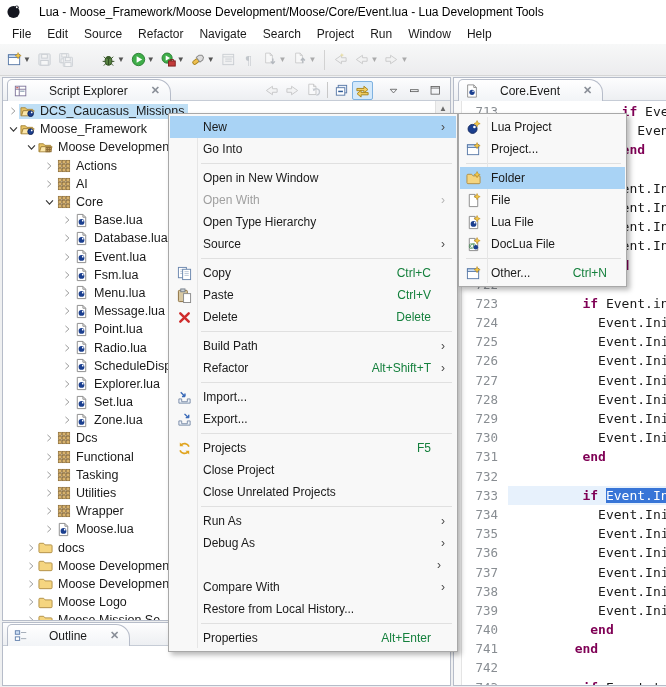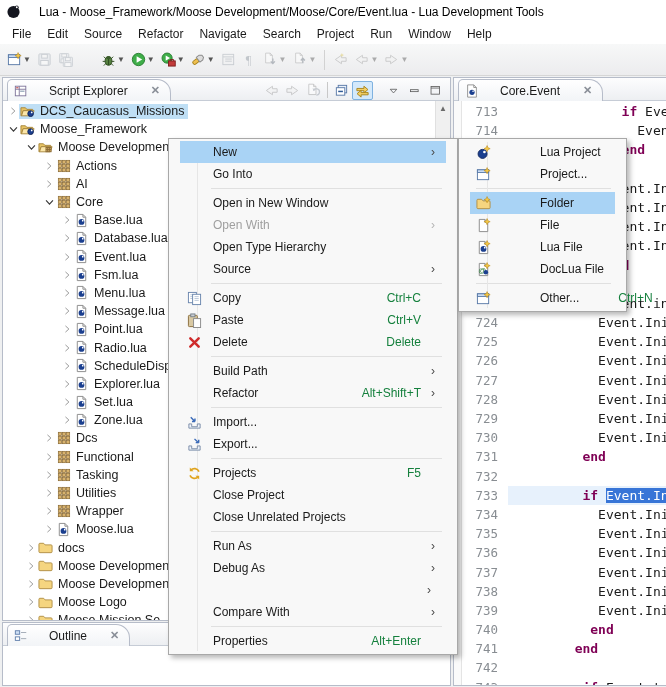--- a/index.html
+++ b/index.html
@@ -56,34 +56,34 @@
   #ruler { position:absolute; left:0; top:0; bottom:0; width:8px; background:#fafafa; border-right:1px solid #e4e4e4; }
   #lines { position:absolute; left:8px; top:1px; right:0; }
   .cl { position:relative; height:19.2px; font-family:"DejaVu Sans Mono", monospace; font-size:13px; line-height:19.2px; white-space:pre; }
   .cl .ln { position:absolute; left:0; top:0; width:36px; text-align:right; color:#888d92; font-size:12.5px; }
   .cl .ct { position:absolute; left:50px; top:0; }
   .cl.cur .bg { position:absolute; left:46px; top:0; right:0; bottom:0; background:#e7f1fc; }
   .kw { color:#7f0055; font-weight:bold; }
   .selx { background:#3875d7; color:#fff; }
 
   
-  .menu { position:absolute; background:#f8f8f8; border:1px solid #a8a8a8; box-shadow:3px 3px 5px rgba(0,0,0,.28); padding:2px 11px; z-index:50;margin-top:25px; }
+  .menu { position:absolute; background:#f8f8f8; border:1px solid #a8a8a8; box-shadow:3px 3px 5px rgba(0,0,0,.28); padding:2px 1px; z-index:50; }
   .gline { position:absolute; left:28px; top:3px; bottom:3px; width:1px; background:#e6e6e6; }
   .mi { position:relative; display:grid; grid-template-columns:29px 1fr auto 15px; align-items:center; height:22px; font-size:12px; }
   .mi .mic { display:flex; justify-content:center; }
   .mi .mlbl { padding-left:4px; white-space:nowrap; }
   .mi .msc { text-align:right; color:#15803d; padding-right:10px; white-space:nowrap; }
   .mi .marr { color:#4a4a4a; font-size:12px; }
   .mi.hl { background:#a9d3f5; }
   .mi.dis .mlbl, .mi.dis .msc { color:#9f9f9f; }
   .mi.dis .marr { color:#b5b5b5; }
   .msep { height:1px; background:#e0e0e0; margin:3px 4px 3px 31px; }
   #ctxmenu { left:168px; top:113px; width:290px; }
   #submenu { left:458px; top:113px; width:169px; }
-  #submenu .mi { height:22px; grid-template-columns:27px 1fr auto 8px;gap:39px; }
+  #submenu .mi { height:22px; grid-template-columns:27px 1fr auto 8px; }
   #submenu .msep { margin-left:6px; }
 </style>
 </head>
 <body>
 
 <div id="win">
 
   <div id="titlebar">
     <span style="display:flex">
       <svg width="15" height="15" viewBox="0 0 16 16">
@@ -1202,20 +1202,26 @@
         <span class="mic"></span>
         <span class="msc"></span>
         <span class="marr">›</span>
       </div>
       <div class="mi">
         <span class="mic"></span>
         <span class="mlbl">Compare With</span>
         <span class="msc"></span>
         <span class="marr">›</span>
       </div>
+      <div class="mi">
+        <span class="mic"></span>
+        <span class="mlbl">Restore from Local History...</span>
+        <span class="msc"></span>
+        <span class="marr"></span>
+      </div>
       <div class="msep"></div>
       <div class="mi">
         <span class="mic"></span>
         <span class="mlbl">Properties</span>
         <span class="msc">Alt+Enter</span>
         <span class="marr"></span>
       </div>
     </div>
 
   <div id="submenu" class="menu">

